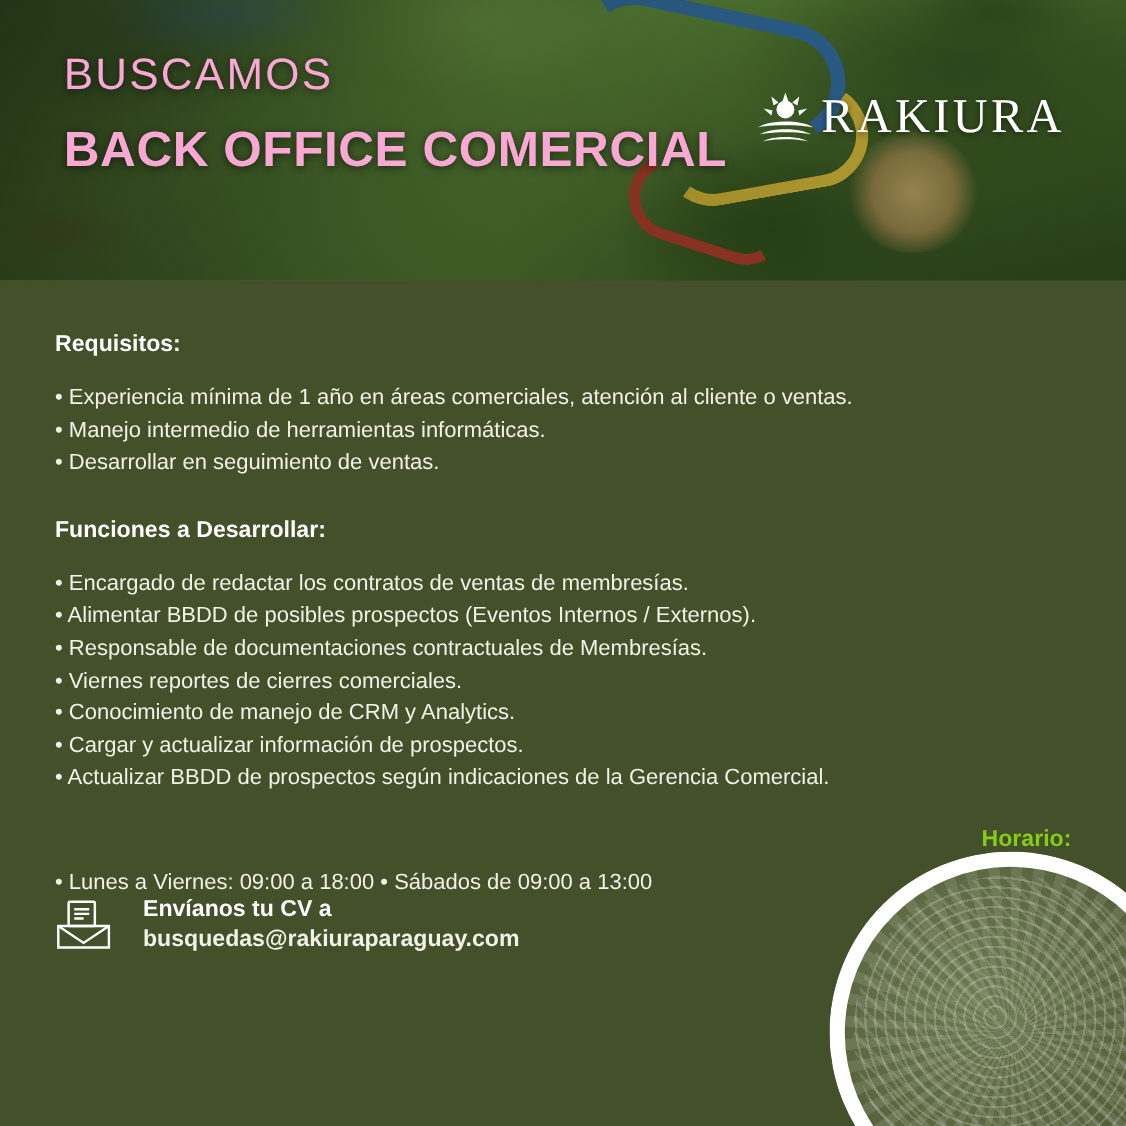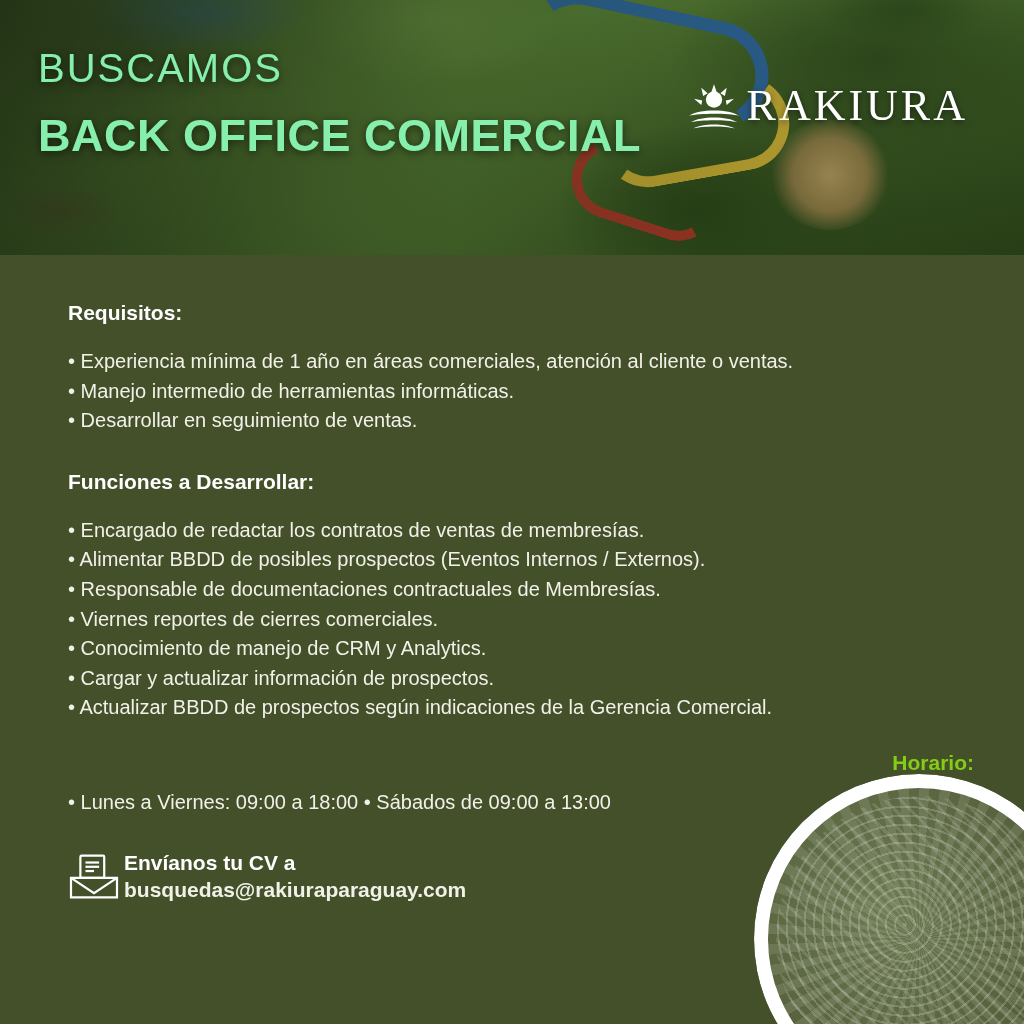--- a/index.html
+++ b/index.html
@@ -76,22 +76,22 @@
     background: radial-gradient(circle, #d8b071 0%, #a98a52 45%, rgba(120,100,60,0) 72%);
     opacity: .85;
   }
   .hero-shade {
     position: absolute; inset: 0;
     background: linear-gradient(90deg, rgba(20,30,12,.72) 0%, rgba(20,30,12,.35) 45%, rgba(20,30,12,.18) 100%);
   }
 
   .hero-title {
     position: absolute;
-    left: 38px; top: 48px;
-    color: #86efac;
+    left: 58px; top: 48px;
+    color: #f9a8d4;
     text-shadow: 0 2px 8px rgba(0,0,0,.55);
   }
   .hero-title .line1 {
     font-size: 40px;
     font-weight: 400;
     letter-spacing: 2px;
     line-height: 1;
   }
   .hero-title .line2 {
     font-size: 45px;
@@ -116,21 +116,21 @@
     font-size: 44px;
     font-weight: 400;
     letter-spacing: 3px;
     font-family: "Liberation Serif", serif;
     text-shadow: 0 2px 6px rgba(0,0,0,.5);
   }
 
   
   .body-wrap {
     position: relative;
-    padding: 46px 50px 0 68px;
+    padding: 46px 50px 0 50px;
     color: #f4f3ec;
   }
   .section-title {
     font-size: 21px;
     font-weight: 700;
     color: #ffffff;
     margin-bottom: 22px;
   }
   .bullets { list-style: none; }
   .bullets li {
@@ -151,22 +151,21 @@
   }
   .horario-line {
     font-size: 20px;
     color: #f2f1e8;
   }
 
   
   .cv-block {
     display: flex;
     align-items: center;
-    gap: 4px;
-    margin-top: 36px;
+    gap: 28px;
   }
   .cv-icon { width: 52px; height: 46px; flex: 0 0 auto; }
   .cv-text .cv-head {
     font-size: 21px;
     font-weight: 700;
     color: #ffffff;
     line-height: 1.25;
   }
   .cv-text .cv-mail {
     font-size: 21px;

